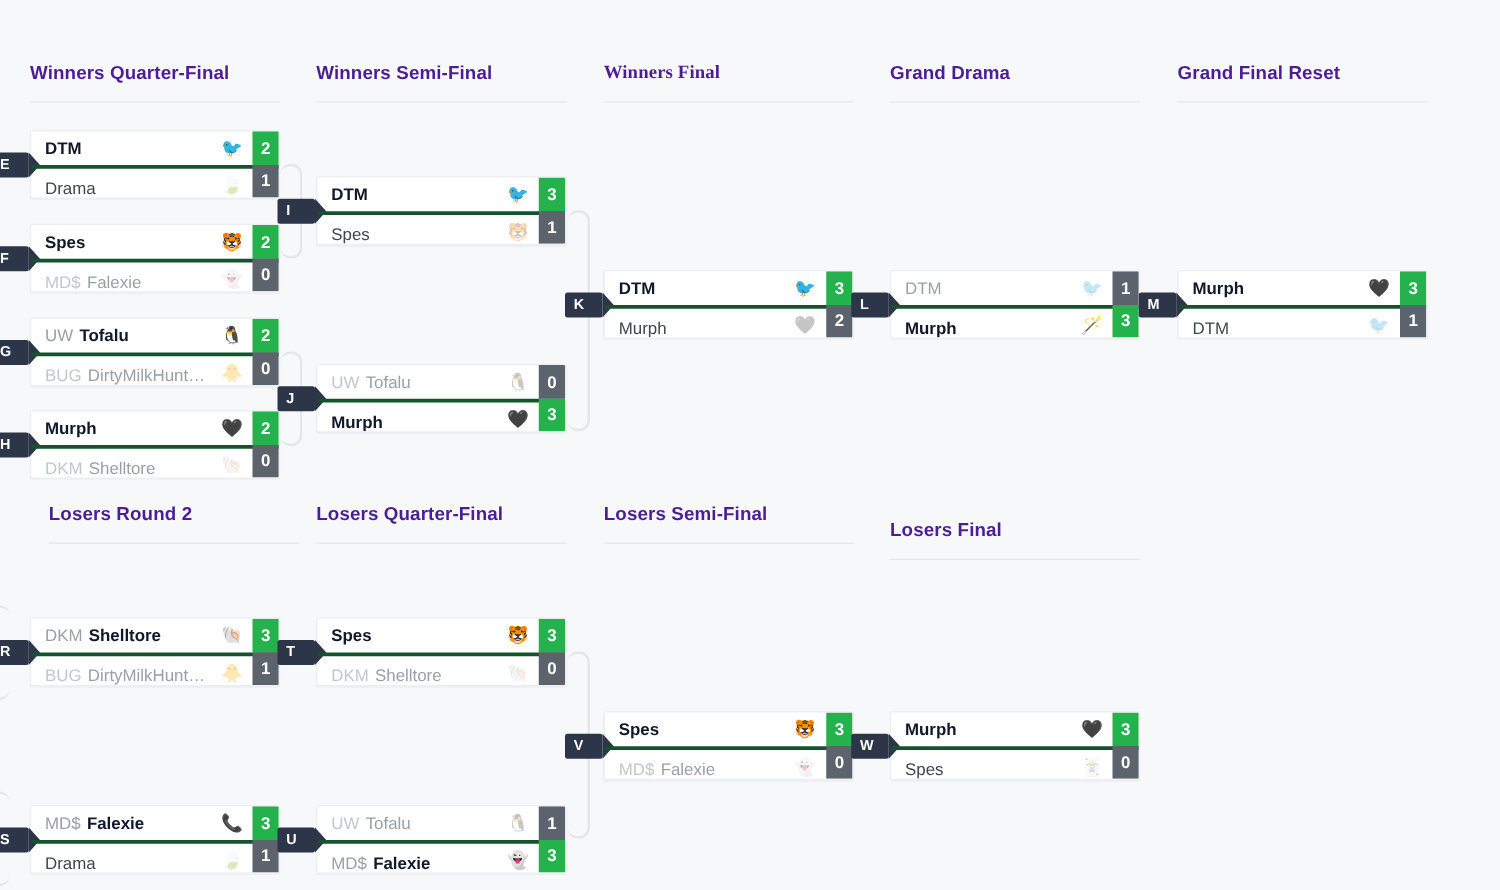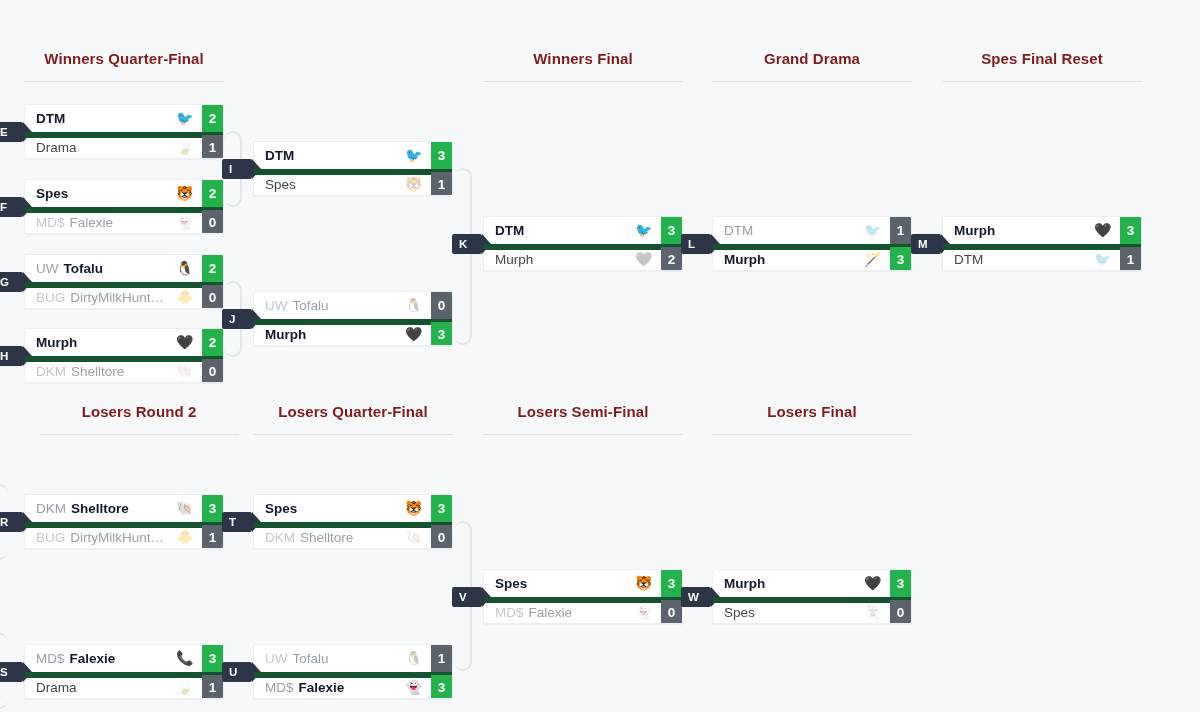--- a/index.html
+++ b/index.html
@@ -8,43 +8,43 @@
     width: 1200px; height: 712px;
     background: #f7f8fa;
     font-family: "Liberation Sans", sans-serif;
     overflow: hidden;
   }
   #bracket-root { position: relative; width: 1200px; height: 712px; }
 
   
   .round-head { position: absolute; width: 200px; }
   .round-head .title {
-    font-size: 15px; font-weight: bold; color: #7f1d1d;
-    letter-spacing: .1px; white-space: nowrap; text-align: center;
+    font-size: 15px; font-weight: bold; color: #4c1d95;
+    letter-spacing: .1px; white-space: nowrap;
   }
   .round-head .rule {
     margin-top: 14px; height: 1px; background: #e3e5e9; width: 200px;
   }
 
   
   .match { position: absolute; width: 200px; }
   .card {
     width: 200px;
     background: #ffffff;
     border: 1px solid #edeef1;
     border-radius: 2px;
     box-shadow: 0 1px 1px rgba(16,24,40,.04);
     overflow: hidden;
   }
   .row {
     display: flex; align-items: center;
     height: 26.5px; padding-left: 11px;
     position: relative;
   }
-  .row + .row { border-top: 6px solid #14532d; }
+  .row + .row { border-top: 3px solid #14532d; align-items: flex-end; }
   .name {
     flex: 1 1 auto; font-size: 13.5px;
     white-space: nowrap; overflow: hidden; text-overflow: ellipsis;
     display: flex; align-items: baseline; gap: 5px;
   }
   .tag { color: #9aa0a8; font-weight: normal; }
   .nick { }
   .row.win .nick { font-weight: bold; color: #11182a; }
   .row.lose .nick { font-weight: normal; color: #3f464f; }
   .row.lose.dim .nick { color: #9aa0a8; }
@@ -95,46 +95,50 @@
 </style>
 </head>
 <body>
 
 <div id="bracket-root">
 
   <div class="round-head" style="left:24px; top:50px;">
     <div class="title">Winners Quarter-Final</div>
     <div class="rule"></div>
   </div>
-  <div class="round-head" style="left:483px; top:50px;">
+  <div class="round-head" style="left:253px; top:50px;">
+    <div class="title">Winners Semi-Final</div>
+    <div class="rule"></div>
+  </div>
+  <div class="round-head" style="left:483px; top:50px;font-family:Liberation Serif, serif;">
     <div class="title">Winners Final</div>
     <div class="rule"></div>
   </div>
   <div class="round-head" style="left:712px; top:50px;">
     <div class="title">Grand Drama</div>
     <div class="rule"></div>
   </div>
   <div class="round-head" style="left:942px; top:50px;">
-    <div class="title">Spes Final Reset</div>
+    <div class="title">Grand Final Reset</div>
     <div class="rule"></div>
   </div>
 
   <div class="round-head" style="left:24px; top:403px;margin-left:15px;">
     <div class="title">Losers Round 2</div>
     <div class="rule"></div>
   </div>
   <div class="round-head" style="left:483px; top:403px;">
     <div class="title">Losers Semi-Final</div>
     <div class="rule"></div>
   </div>
   <div class="round-head" style="left:253px; top:403px;">
     <div class="title">Losers Quarter-Final</div>
     <div class="rule"></div>
   </div>
-  <div class="round-head" style="left:712px; top:403px;">
+  <div class="round-head" style="left:712px; top:416px;">
     <div class="title">Losers Final</div>
     <div class="rule"></div>
   </div>
 
   <div class="conn right-hook" style="left:224px; top:131px; width:18px; height:76px;"></div>
   <div class="conn stub" style="left:238px; top:168px; width:16px;"></div>
 
   <div class="conn right-hook" style="left:224px; top:281px; width:18px; height:76px;"></div>
   <div class="conn stub" style="left:238px; top:318px; width:16px;"></div>
 

